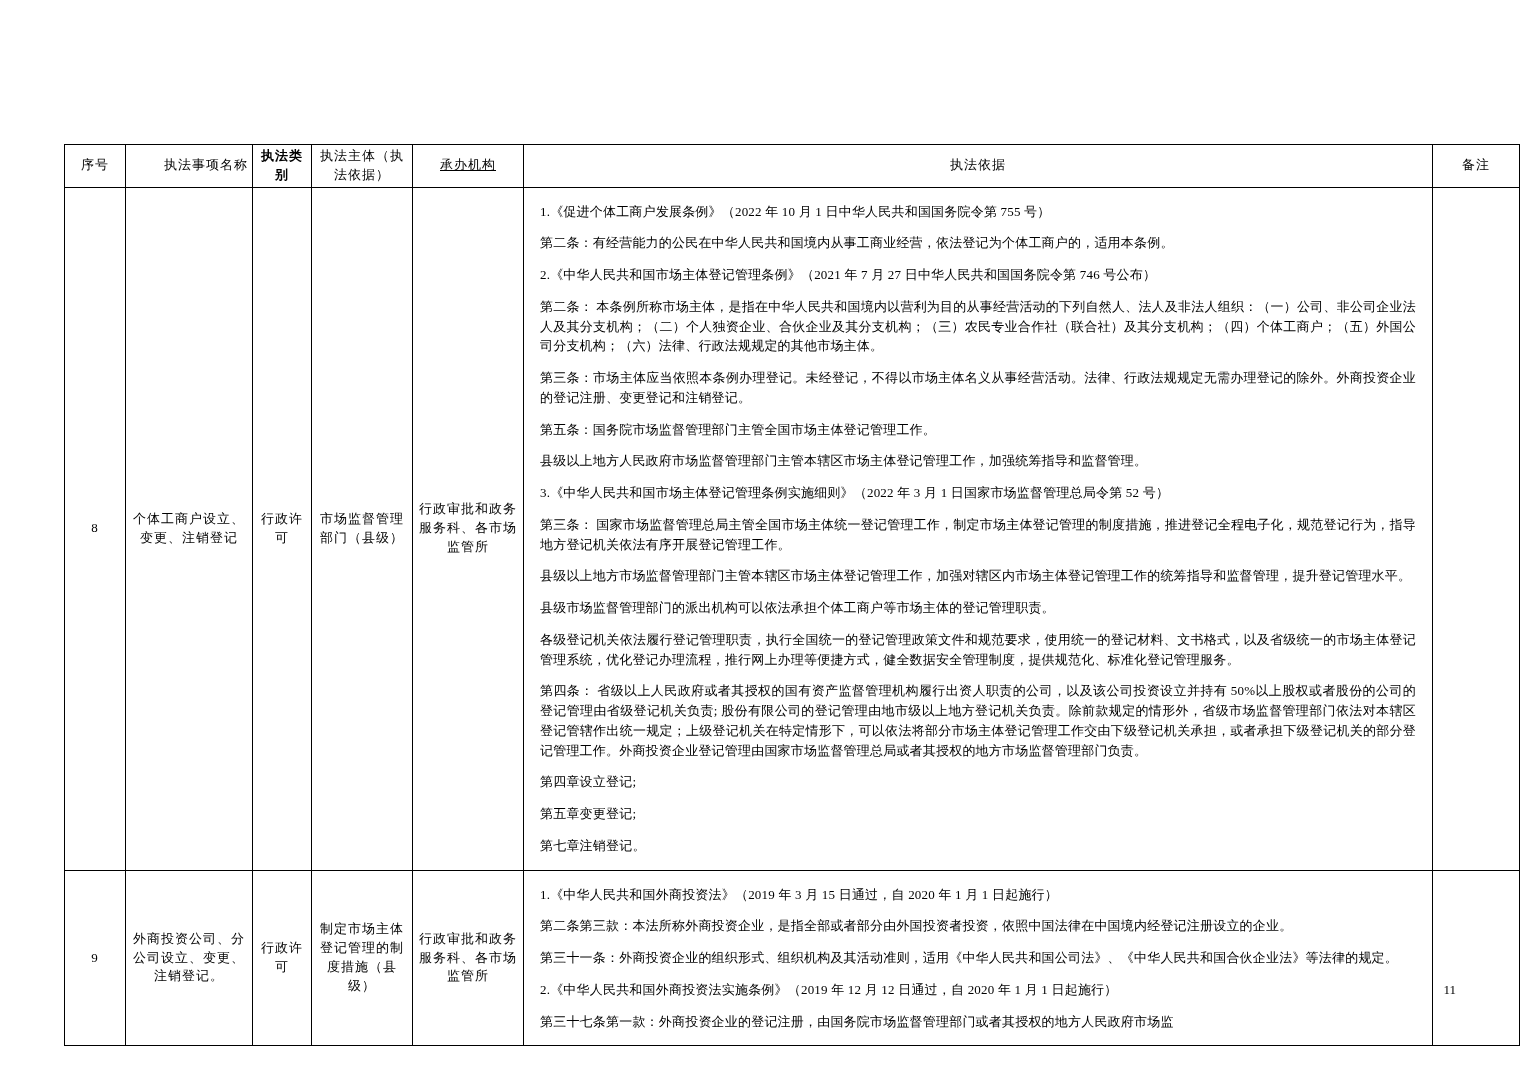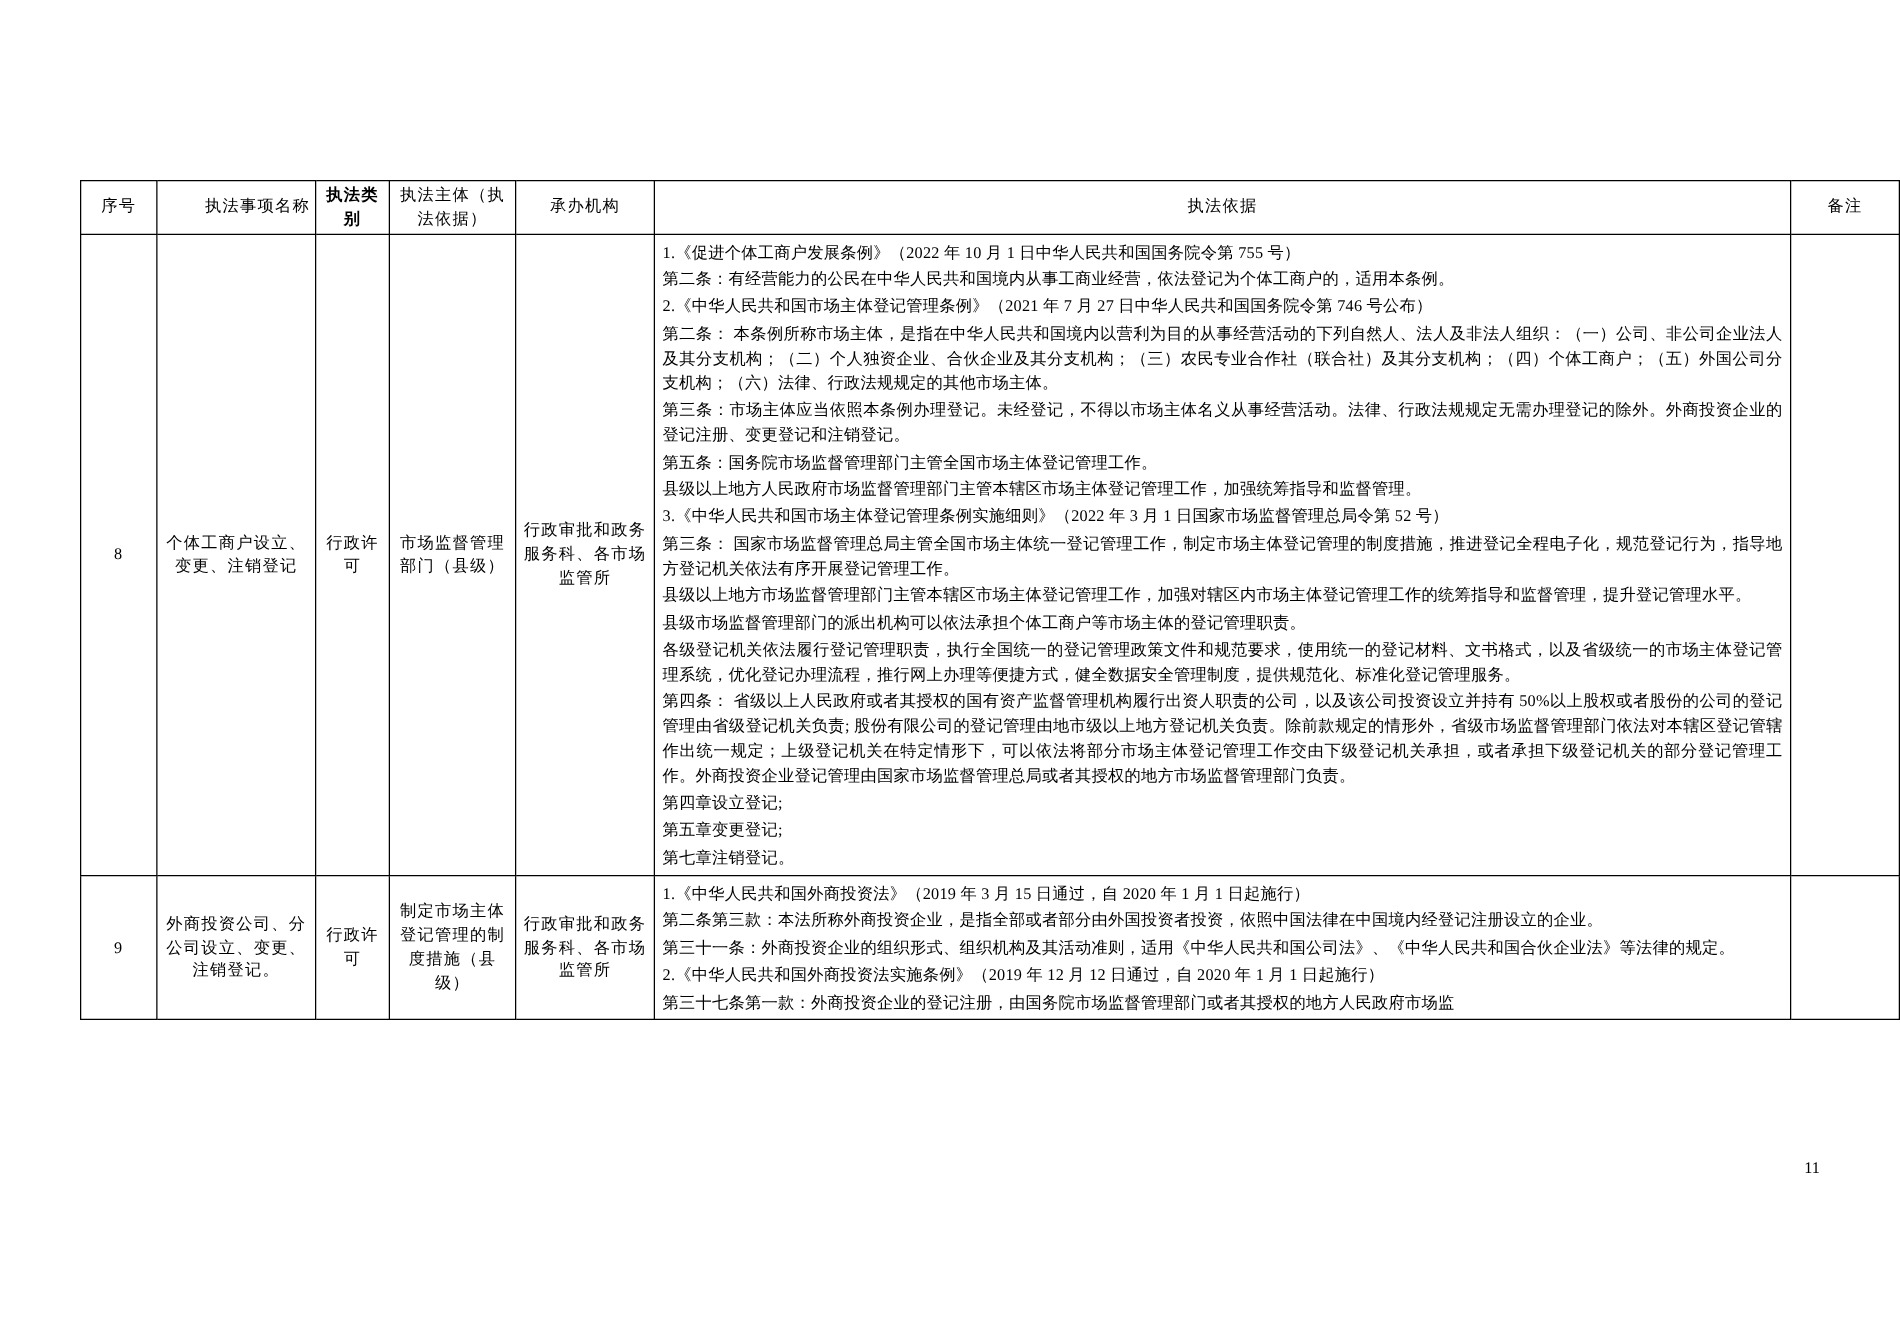--- a/index.html
+++ b/index.html
@@ -38,46 +38,46 @@
   .head-cell {
     text-align: center;
     font-weight: normal;
     letter-spacing: 1px;
     padding: 6px 2px;
   }
   .c-num      { width: 52px; }
   .c-name     { width: 118px; text-align: right; }
   .c-type     { width: 50px; font-weight: bold; }
   .c-subject  { width: 92px; }
-  .c-org      { width: 102px; }
+  .c-org      { width: 102px; text-decoration: underline; }
   .c-basis    { width: 900px; }
   .c-remark   { width: 78px; }
 
   .cell-center {
     text-align: center;
     letter-spacing: 1px;
   }
   .cell-basis {
     text-align: justify;
     text-justify: inter-ideograph;
     vertical-align: top;
     padding: 6px 8px 6px 8px;
     letter-spacing: 0.2px;
   }
   .cell-basis p {
-    margin: 2px;
+    margin: 12px;
     text-indent: 0;
     line-height: 1.52;
     font-size: 13px;
   }
   .v-mid { vertical-align: middle; }
   .page-number {
     position: absolute;
     right: 64px;
-    top: 926px;
+    top: 982px;
     font-size: 13px;
     font-family: "Liberation Serif", "DejaVu Serif", serif;
   }
   .narrow-col {
     word-break: break-all;
   }
 </style>
 </head>
 <body>
 

